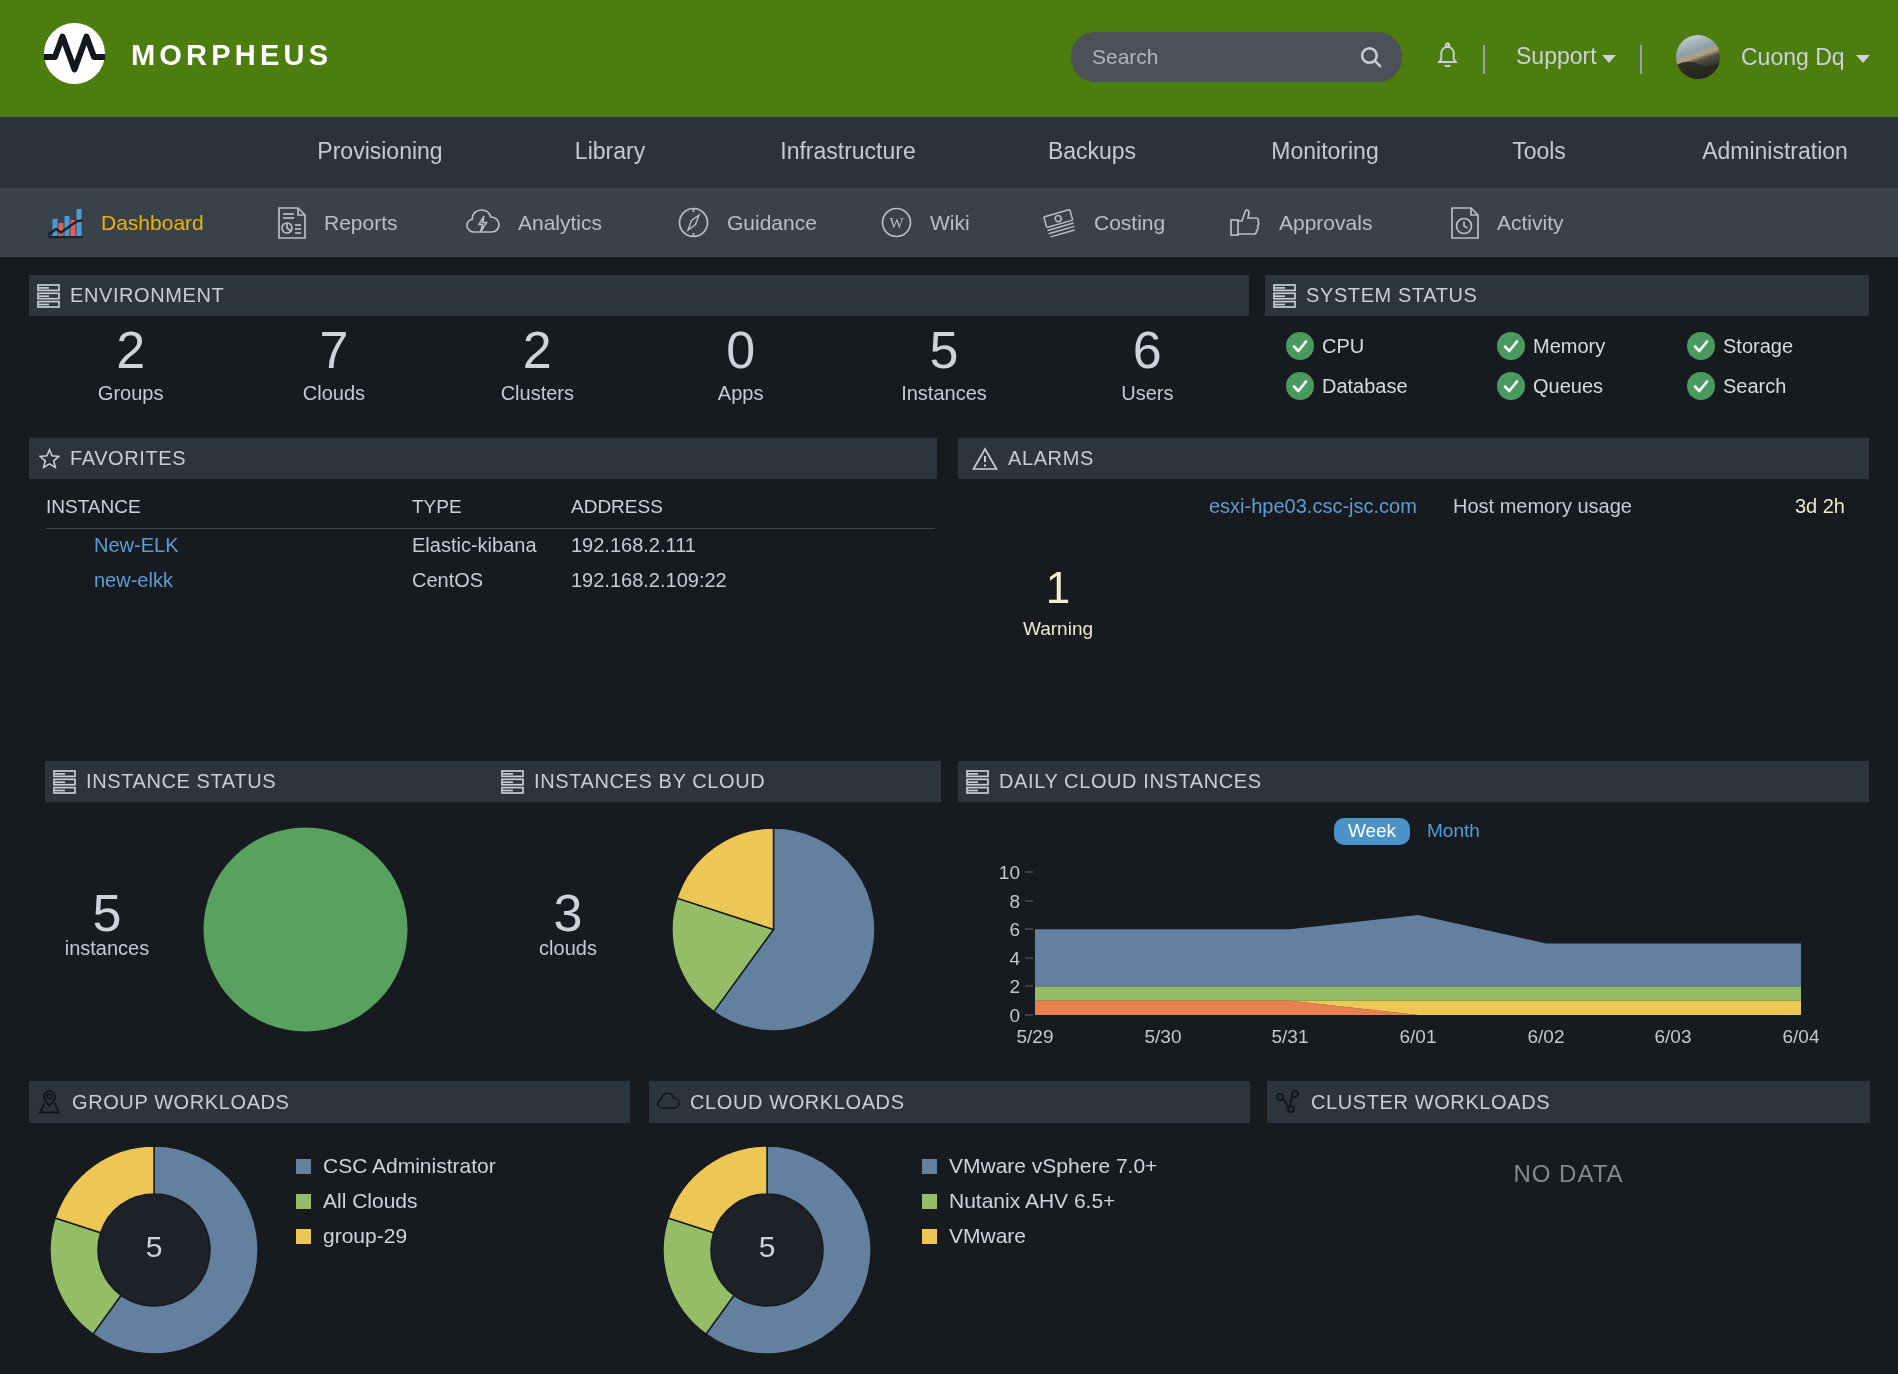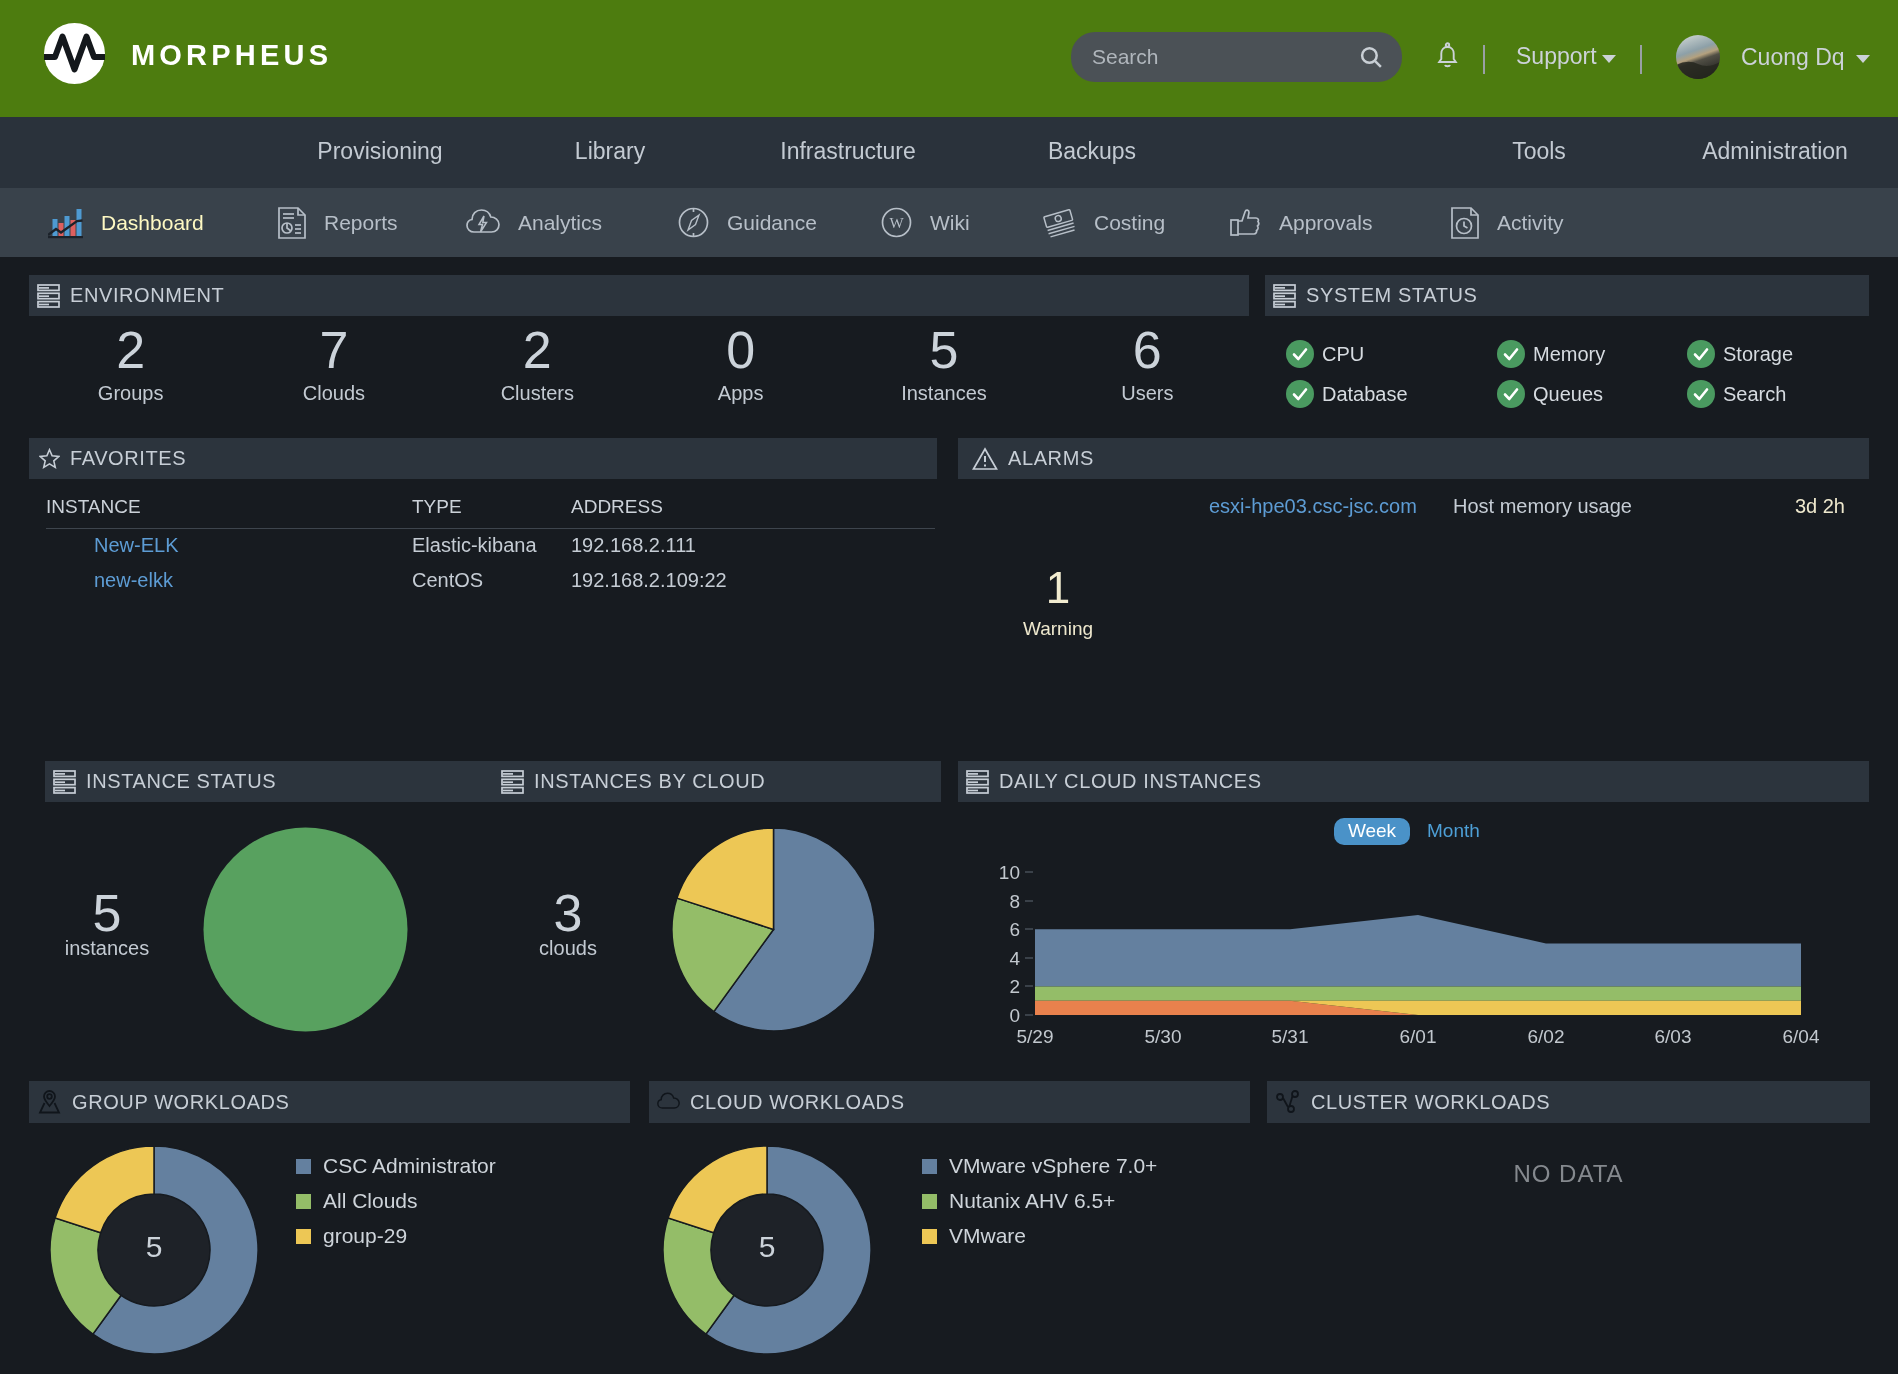--- a/index.html
+++ b/index.html
@@ -26,21 +26,21 @@
 .nav .tab.active .bar { position:absolute; left:0; right:0; bottom:0; height:6px; background:#4d9bd5; }
 .nav .tab.active .caret { position:absolute; left:50%; margin-left:-10px; bottom:6px;
   width:0; height:0; border-left:10px solid transparent; border-right:10px solid transparent;
   border-bottom:10px solid #4d9bd5; }
 
 
 .subnav { position:absolute; left:0; top:188px; width:1898px; height:69px; background:#39424b; }
 .subnav .sitem { position:absolute; top:0; height:69px; display:flex; align-items:center;
   font-size:21px; color:#b7bfc8; }
 .subnav .sitem .ic { margin-right:18px; display:flex; }
-.subnav .sitem.active { color:#fef9c3; }
+.subnav .sitem.active { color:#eab308; }
 
 
 .phdr { position:absolute; height:41px; background:#2c343d; color:#c7ced6; font-size:20px;
   letter-spacing:0.6px; display:flex; align-items:center; white-space:nowrap; }
 .phdr .pic { margin:0 10px 0 8px; display:flex; }
 
 .bignum { color:#ccd3da; font-size:52px; }
 .lbl { color:#c3cad2; font-size:20px; }
 
 table.tbl { border-collapse:collapse; font-size:20px; color:#c5ccd4; }
@@ -98,20 +98,21 @@
   </div>
   <div class="abs hdritem" style="left:1741px;top:44px;font-size:23px;">Cuong Dq</div>
   <div class="abs" style="left:1856px;top:55px;width:0;height:0;border-left:7px solid transparent;border-right:7px solid transparent;border-top:8px solid #ccd2d8;"></div>
 </div>
 
 <div class="nav">
   <div class="tab" style="left:380px;">Provisioning</div>
   <div class="tab" style="left:610px;">Library</div>
   <div class="tab" style="left:848px;">Infrastructure</div>
   <div class="tab" style="left:1092px;">Backups</div>
+  <div class="tab" style="left:1325px;">Monitoring</div>
   <div class="tab" style="left:1539px;">Tools</div>
   <div class="tab" style="left:1775px;">Administration</div>
 </div>
 
 <div class="subnav">
   <div class="sitem active" style="left:48px;"><span class="ic">
       <svg width="35" height="32" viewBox="0 0 35 32">
         <g>
           <rect x="4.5" y="12" width="5" height="17" fill="#4e9ad2"></rect>
           <rect x="10.5" y="16" width="5" height="13" fill="#dd5f5f"></rect>
@@ -226,21 +227,21 @@
     <rect x="1" y="1" width="21" height="5.4"></rect>
         <line x1="1.8" y1="3.9" x2="12" y2="3.9"></line>
     <rect x="1" y="9.3" width="21" height="5.4"></rect>
         <line x1="1.8" y1="12.2" x2="12" y2="12.2"></line>
     <rect x="1" y="17.6" width="21" height="5.4"></rect>
         <line x1="1.8" y1="20.5" x2="12" y2="20.5"></line>
   </svg>
     </span>SYSTEM STATUS
 </div>
 <div class="abs" style="left:1265px;top:316px;width:604px;">
-  <div style="display:grid;grid-template-columns:211px 190px auto;row-gap:12px;padding:24px 0 0 21px;">
+  <div style="display:grid;grid-template-columns:211px 190px auto;row-gap:12px;padding:16px 0 0 21px;">
     <div class="sysit"><svg width="28" height="28" viewBox="0 0 28 28">
           <circle cx="14" cy="14" r="14" fill="#4a9a60"></circle>
           <path d="M8,14.5 L12.3,19 L20,9.5" stroke="#ffffff" stroke-width="2.6" fill="none" stroke-linecap="round" stroke-linejoin="round"></path>
         </svg>CPU</div>
       <div class="sysit"><svg width="28" height="28" viewBox="0 0 28 28">
           <circle cx="14" cy="14" r="14" fill="#4a9a60"></circle>
           <path d="M8,14.5 L12.3,19 L20,9.5" stroke="#ffffff" stroke-width="2.6" fill="none" stroke-linecap="round" stroke-linejoin="round"></path>
         </svg>Memory</div>
       <div class="sysit"><svg width="28" height="28" viewBox="0 0 28 28">
           <circle cx="14" cy="14" r="14" fill="#4a9a60"></circle>

